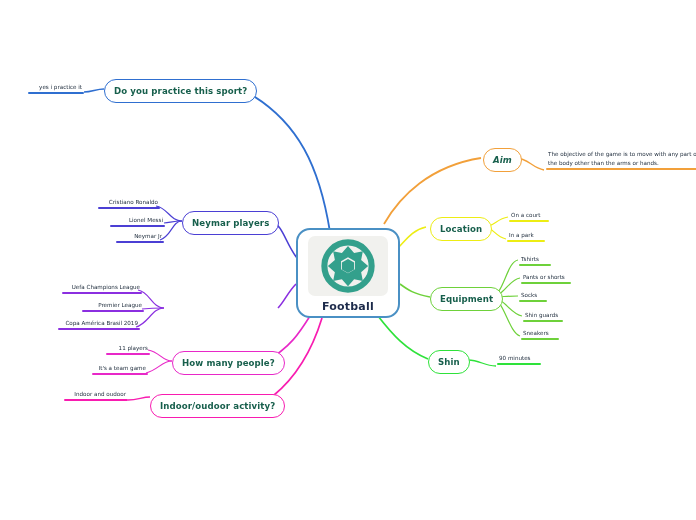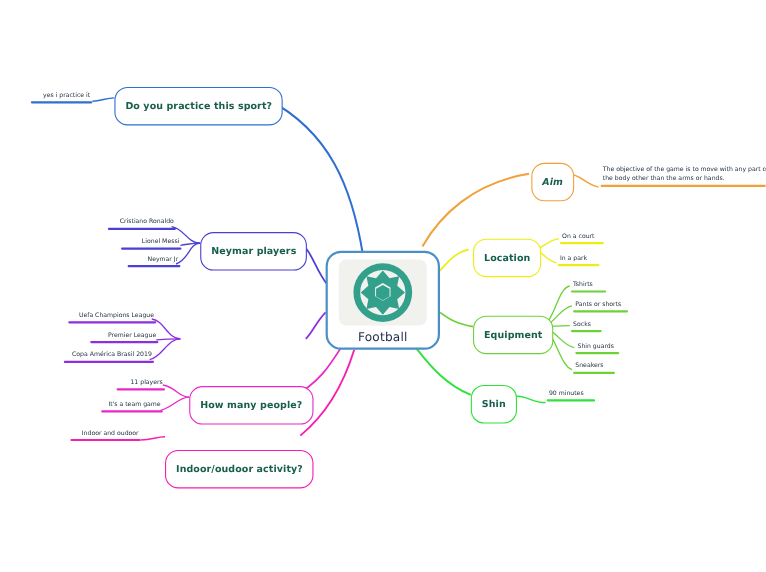--- a/index.html
+++ b/index.html
@@ -16,30 +16,30 @@
     position:absolute;left:296px;top:228px;width:104px;height:90px;
     background:#ffffff;border:2px solid #4a90c4;border-radius:14px;
     display:flex;flex-direction:column;align-items:center;justify-content:flex-start;
     box-sizing:border-box;padding-top:6px;z-index:5;
   }
   .center-icon{
     width:80px;height:60px;background:#f1f1ee;border-radius:7px;
     display:flex;align-items:center;justify-content:center;
   }
   .center-label{
-    font-size:11px;font-weight:normal;color:#1c2a4a;margin-top:4px;letter-spacing:.2px;
+    font-size:11px;font-weight:bold;color:#1c2a4a;margin-top:4px;letter-spacing:.2px;
   }
 
   
   .pill{
     position:absolute;box-sizing:border-box;
     background:#ffffff;border-radius:12px;border:1.6px solid #888;
     display:flex;align-items:center;justify-content:center;
     font-size:8.6px;font-weight:bold;color:#175f4c;white-space:nowrap;
-    padding:0 9px;height:35px;z-index:4;letter-spacing:.1px;
+    padding:0 9px;height:24px;z-index:4;letter-spacing:.1px;
   }
 
   
   .leaf{
     position:absolute;z-index:3;display:flex;flex-direction:column;
     white-space:nowrap;
   }
   .leaf .leaf-text{
     font-size:5.6px;color:#1c2a3a;line-height:8px;padding:0 2px 1px 2px;
   }
@@ -151,21 +151,21 @@
   </div>
   <div class="leaf ralign" style="left:106px;top:344px;width:44px;">
     <span class="leaf-text">11 players</span>
     <span class="leaf-bar" style="background:#e828c8;"></span>
   </div>
   <div class="leaf ralign" style="left:92px;top:364px;width:56px;">
     <span class="leaf-text">It's a team game</span>
     <span class="leaf-bar" style="background:#e828c8;"></span>
   </div>
 
-  <div class="pill" style="left:150px;top:409px;border-color:#f81cb0;">
+  <div class="pill" style="left:150px;top:394px;border-color:#f81cb0;">
     <span>Indoor/oudoor activity?</span>
   </div>
   <div class="leaf ralign" style="left:64px;top:390px;width:64px;">
     <span class="leaf-text">Indoor and oudoor</span>
     <span class="leaf-bar" style="background:#f81cb0;"></span>
   </div>
 
   <div class="pill" style="left:483px;top:148px;border-color:#f2a03a;font-style:italic;">
     <span>Aim</span>
   </div>

